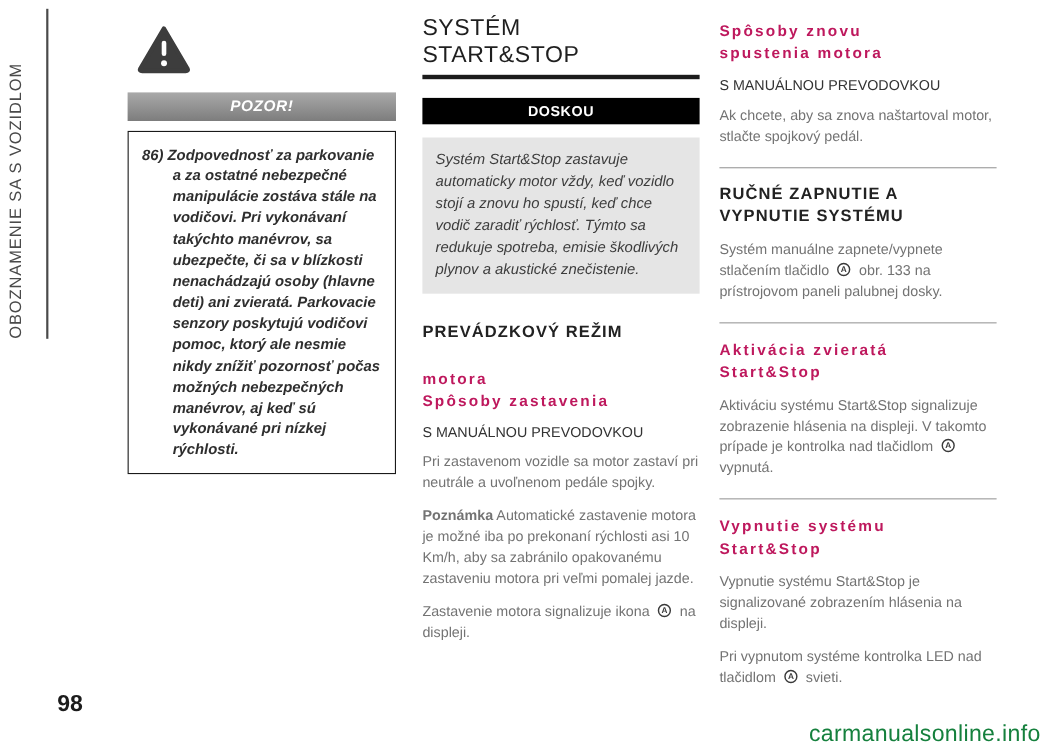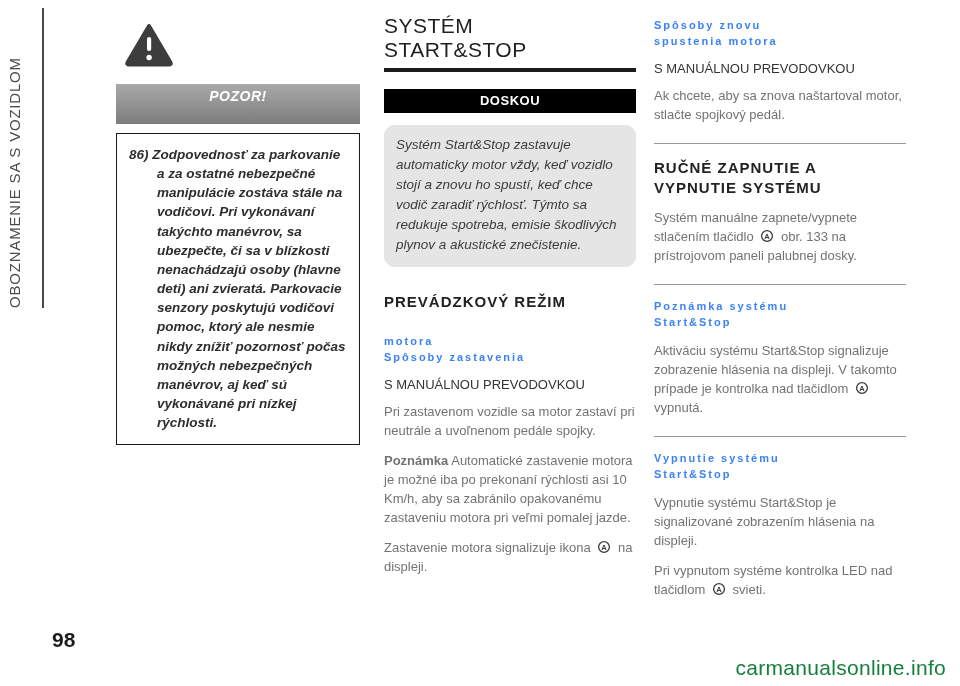--- a/index.html
+++ b/index.html
@@ -36,21 +36,21 @@
   
   .col { position: absolute; top: 14px; }
   .col1 { left: 116px; width: 244px; top: 22px; }
   .col2 { left: 384px; width: 252px; }
   .col3 { left: 654px; width: 252px; }
 
   
   .warning-icon-wrap { margin-left: 8px; width: 50px; height: 46px; }
   .alert-banner {
     margin-top: 16px;
-    height: 40px; line-height: 24px;
+    height: 26px; line-height: 24px;
     background: linear-gradient(180deg, #a9a9a9, #7d7d7d);
     color: #ffffff;
     font-weight: bold;
     font-style: italic;
     font-size: 14px;
     text-align: center;
     letter-spacing: 0.5px;
   }
   .warning-box {
     margin-top: 9px;
@@ -85,37 +85,36 @@
     letter-spacing: 0.5px;
   }
   .intro-box {
     margin-top: 12px;
     background: #e5e5e5;
     padding: 10px 12px 12px 12px;
     font-style: italic;
     font-size: 13.5px;
     line-height: 1.48;
     color: #3c3c3c;
-    border-radius: 11px;
   }
 
   .section-h {
     margin-top: 26px;
     font-size: 15px;
     font-weight: bold;
     letter-spacing: 1px;
     color: #222222;
   }
   .sub-h {
     margin-top: 24px;
-    font-size: 11px;
+    font-size: 14px;
     font-weight: bold;
     letter-spacing: 2px;
     line-height: 1.45;
-    color: #3b82f6;
+    color: #be185d;
   }
   .sub-h span { display: block; }
   .sub-h.first { margin-top: 4px; }
   .caps-line { margin-top: 11px; font-size: 13px; color: #333333; }
   p.body { margin-top: 11px; font-size: 13px; line-height: 1.46; color: #737373; }
   .note-label { font-weight: bold; }
 
   .divider { margin-top: 18px; height: 1px; background: #9a9a9a; }
   .after-divider { margin-top: 14px; }
 
@@ -230,21 +229,21 @@
           <circle cx="7" cy="7" r="5.4" fill="none" stroke="#3a3a3a" stroke-width="1.3"></circle>
           <text x="7" y="9.7" font-size="7.5" font-family="Liberation Sans, sans-serif" font-weight="bold" text-anchor="middle" fill="#3a3a3a">A</text>
         </svg>
       </span>
       <span>obr. 133 na prístrojovom paneli palubnej dosky.</span>
     </p>
 
     <div class="divider"></div>
 
     <div class="sub-h" style="margin-top:14px;">
-      <span>Poznámka systému</span>
+      <span>Aktivácia zvieratá</span>
       <span>Start&amp;Stop</span>
     </div>
     <p class="body">
       <span>Aktiváciu systému Start&amp;Stop signalizuje zobrazenie hlásenia na displeji. V takomto prípade je kontrolka nad tlačidlom</span>
       <span class="ss-icon">
         <svg width="14" height="14" viewBox="0 0 14 14">
           <circle cx="7" cy="7" r="5.4" fill="none" stroke="#3a3a3a" stroke-width="1.3"></circle>
           <text x="7" y="9.7" font-size="7.5" font-family="Liberation Sans, sans-serif" font-weight="bold" text-anchor="middle" fill="#3a3a3a">A</text>
         </svg>
       </span>

